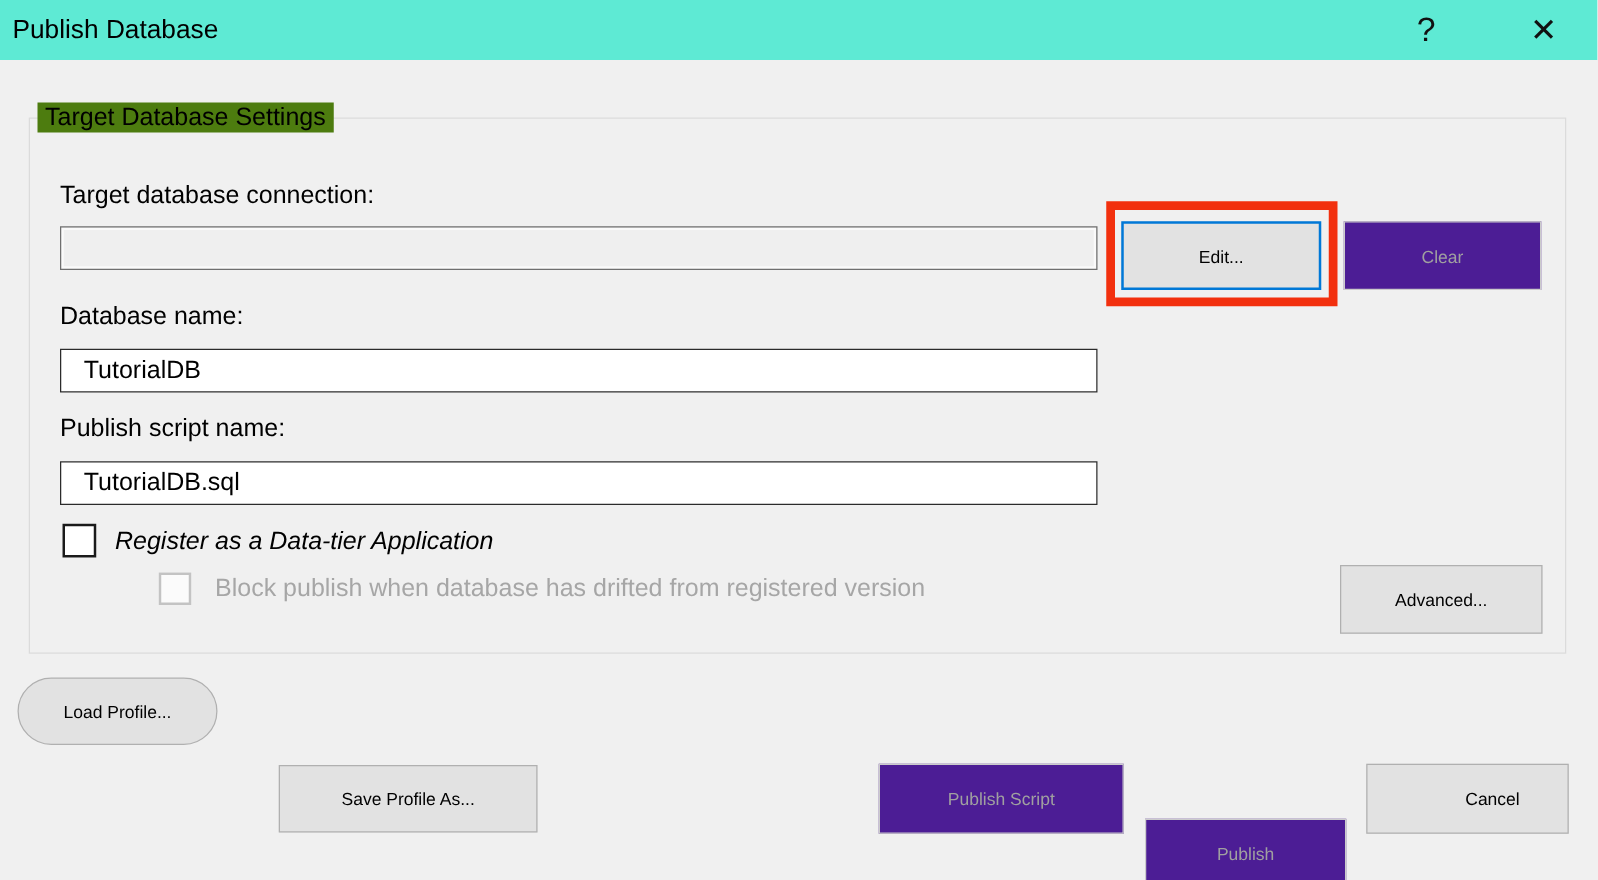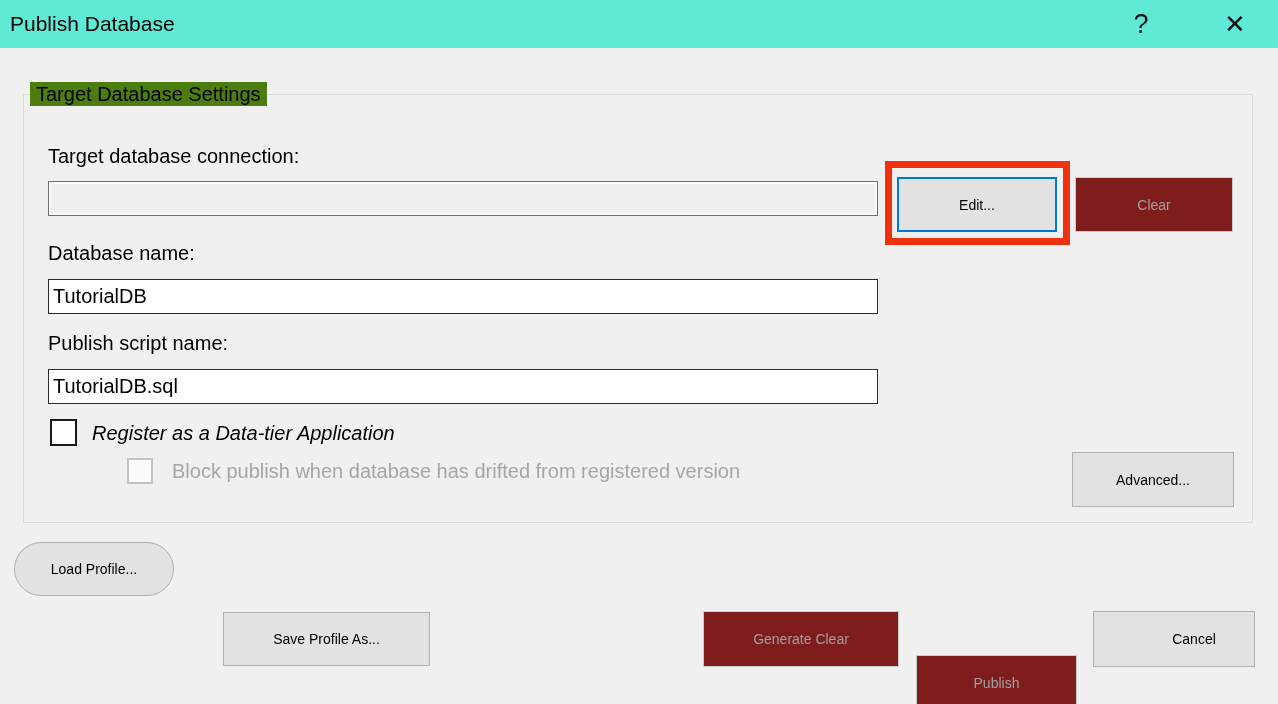--- a/index.html
+++ b/index.html
@@ -38,36 +38,36 @@
   .groupbox-label{
     position:absolute;left:30px;top:34px;height:24px;line-height:24px;
     background:#4d7c0f;padding:0 6px;font-size:20px;color:#000;white-space:nowrap;
   }
   .field-label{
     position:absolute;font-size:20px;color:#000;white-space:nowrap;height:24px;line-height:24px;
   }
   .txt{
     position:absolute;box-sizing:border-box;height:35px;width:830px;left:48px;
     font-family:"Liberation Sans","DejaVu Sans",sans-serif;
-    font-size:20px;color:#000;padding:0 4px;outline:none;
+    font-size:20px;color:#000;padding:0 18px;outline:none;
   }
   .txt.readonly{
     background:#efefef;border:1px solid #6f6f6f;box-shadow:inset 0 0 0 2px #fafafa;
   }
   .txt.normal{
     background:#ffffff;border:1px solid #2b2b2b;
   }
   .btn{
     position:absolute;box-sizing:border-box;
     background:#e2e2e2;border:1px solid #b0b0b0;
     display:flex;align-items:center;justify-content:center;
     font-size:14px;color:#000;white-space:nowrap;cursor:default;
   }
   .btn.disabled{
-    background:#7f1d1d;border-color:#cbcbcb;color:#a0a0a0;
+    background:#4c1d95;border-color:#cbcbcb;color:#a0a0a0;
   }
   .btn.focused{
     border:2px solid #0078d7;
   }
   .highlight-box{
     position:absolute;left:885px;top:113px;width:185px;height:84px;
     border:7px solid #f2300e;box-sizing:border-box;
   }
   .checkbox{
     position:absolute;box-sizing:border-box;background:#ffffff;
@@ -111,18 +111,18 @@
     <div class="cb-label enabled" style="left:92px;top:372px;font-style:italic;">Register as a Data-tier Application</div>
 
     <div class="checkbox disabled" style="left:127px;top:410px;"></div>
     <div class="cb-label disabled" style="left:172px;top:410px;">Block publish when database has drifted from registered version</div>
 
     <div class="btn" style="left:1072px;top:404px;width:162px;height:55px;">Advanced...</div>
 
     <div class="btn" style="left:14px;top:494px;width:160px;height:54px;border-radius:27px;">Load Profile...</div>
     <div class="btn" style="left:223px;top:564px;width:207px;height:54px;">Save Profile As...</div>
 
-    <div class="btn disabled" style="left:703px;top:563px;width:196px;height:56px;">Generate Clear</div>
+    <div class="btn disabled" style="left:703px;top:563px;width:196px;height:56px;">Publish Script</div>
     <div class="btn disabled" style="left:916px;top:563px;width:161px;height:56px;margin-top:44px;">Publish</div>
     <div class="btn" style="left:1093px;top:563px;width:162px;height:56px;padding-left:40px;">Cancel</div>
 
   </div>
 </div>
 
 </body></html>

